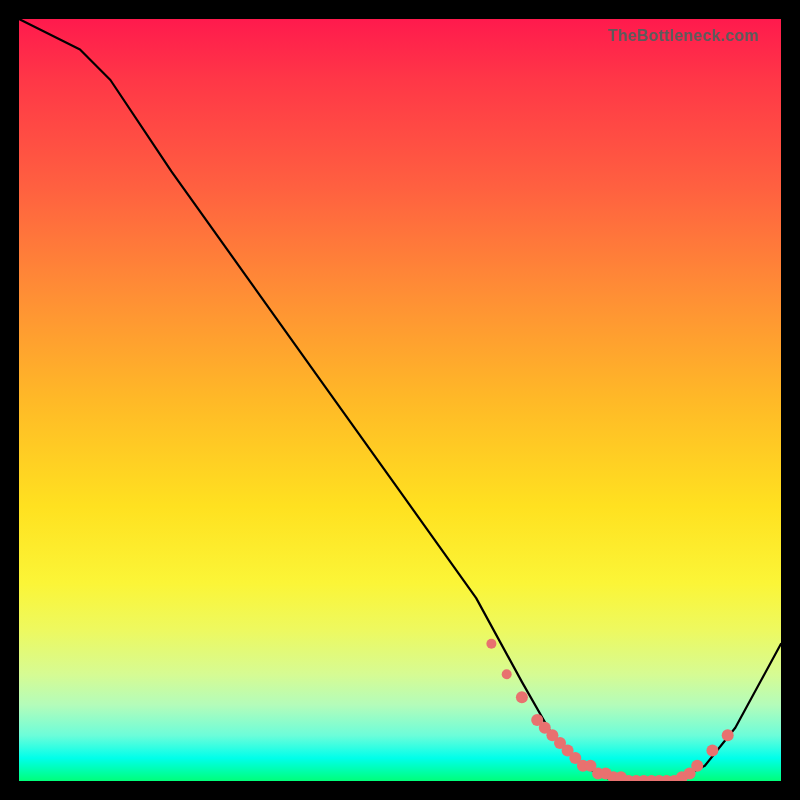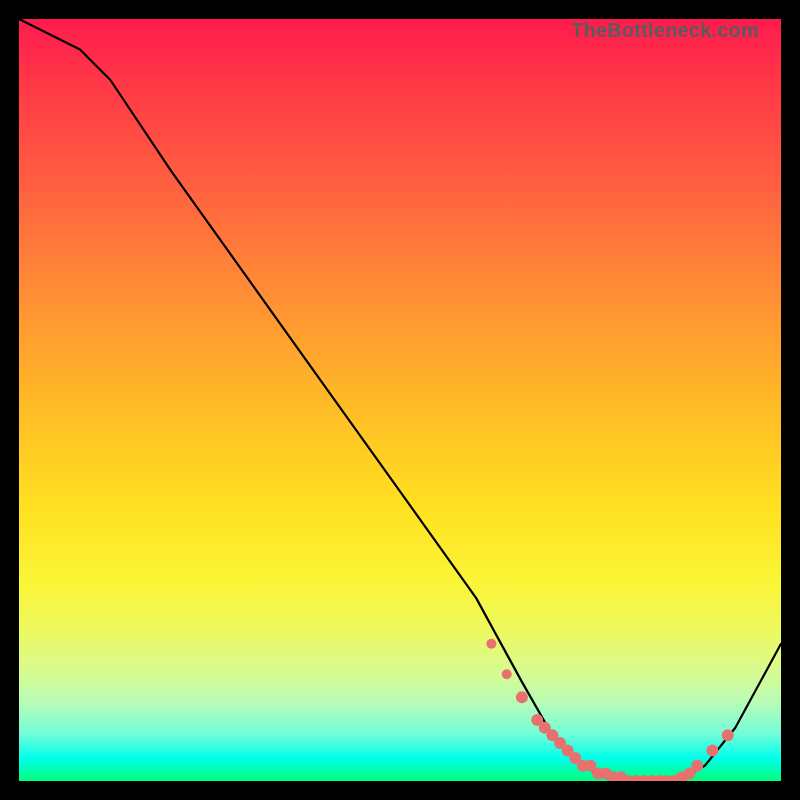--- a/index.html
+++ b/index.html
@@ -28,23 +28,23 @@
       #eef95e 80%,
       #d6fb93 86%,
       #b4fcba 90%,
       #6dfdd9 94%,
       #00ffea 97%,
       #00ff7a 100%
     );
   }
   .attribution {
     position: absolute;
-    top: 0px;
+    top: 8px;
     right: 22px;
-    font-size: 20px;
+    font-size: 16px;
     font-weight: 600;
     color: #5b5b5b;
     letter-spacing: 0.2px;
   }
   svg.curve {
     position: absolute;
     left: 0;
     top: 0;
     width: 762px;
     height: 762px;

